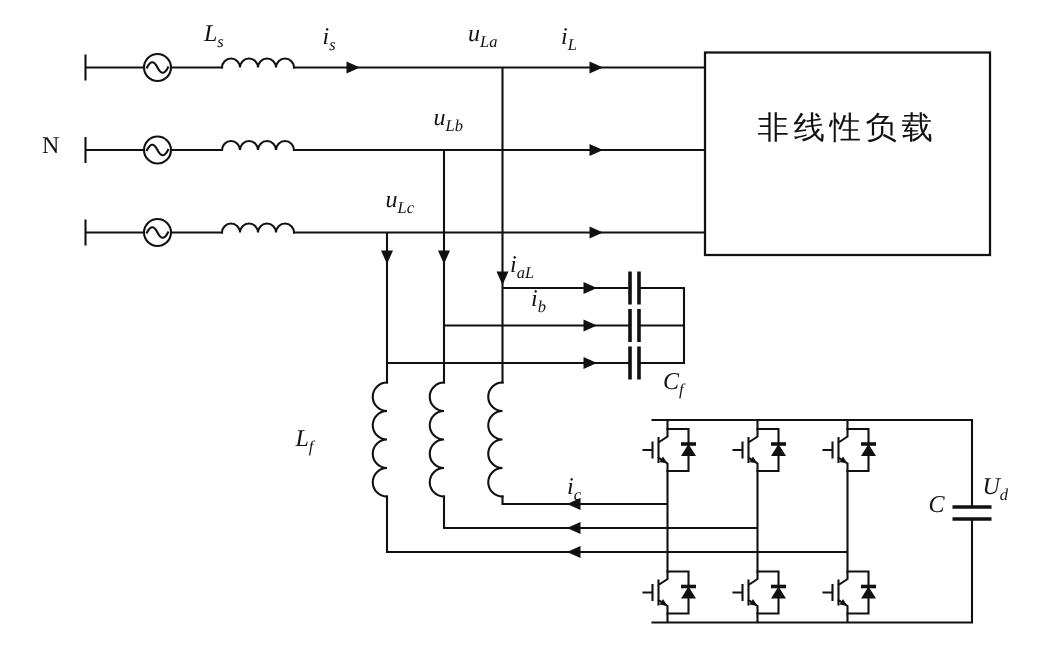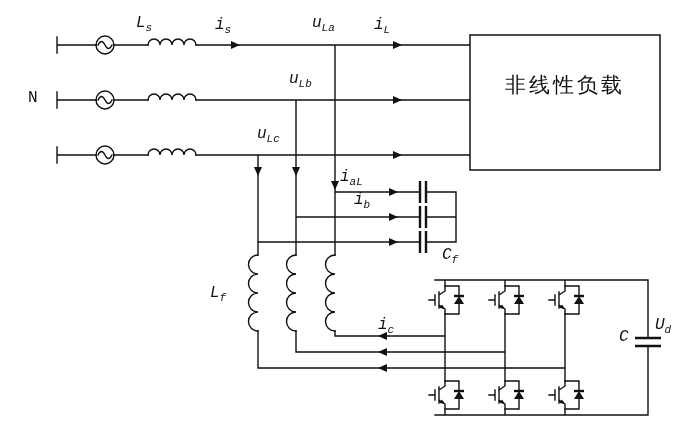--- a/index.html
+++ b/index.html
@@ -7,21 +7,21 @@
     position:relative;width:697px;height:438px;background:#fff;
     font-family:"Liberation Serif",serif;color:#111;overflow:hidden;
   }
   .stage svg{position:absolute;left:0;top:0;}
   .w{fill:none;stroke:#111;stroke-width:1.4;stroke-linecap:square;}
   .w2{fill:none;stroke:#111;stroke-width:2.4;stroke-linecap:butt;}
   .f{fill:#111;stroke:none;}
   .box{fill:#fff;stroke:#111;stroke-width:1.5;}
   .lbl{
     position:absolute;font-style:italic;font-size:16px;line-height:1;
-    white-space:nowrap;font-family:Liberation Mono, monospace;
+    white-space:nowrap;font-family:Liberation Serif, serif;
   }
   .lbl sub{font-size:11px;font-style:italic;line-height:1;}
   .lbl.upright{font-style:normal;}
   .load-label{
     position:absolute;left:470px;top:35px;width:190px;height:99px;
     display:flex;align-items:center;justify-content:center;
     font-family:"DejaVu Sans",sans-serif;font-size:21px;letter-spacing:3px;
     font-style:normal;color:#111;
   }
 </style>
@@ -124,21 +124,21 @@
   <div class="lbl" style="left:289px;top:71px"><span>u</span><sub>Lb</sub></div>
 
   <div class="lbl" style="left:257px;top:126px"><span>u</span><sub>Lc</sub></div>
 
   <div class="lbl" style="left:340px;top:169px"><span>i</span><sub>aL</sub></div>
 
   <div class="lbl" style="left:354px;top:192px"><span>i</span><sub>b</sub></div>
 
   <div class="lbl" style="left:442px;top:247px"><span>C</span><sub>f</sub></div>
 
-  <div class="lbl" style="left:210px;top:285px"><span>L</span><sub>f</sub></div>
+  <div class="lbl" style="left:197px;top:285px"><span>L</span><sub>f</sub></div>
 
   <div class="lbl" style="left:378px;top:317px"><span>i</span><sub>c</sub></div>
 
   <div class="lbl" style="left:619px;top:329px"><span>C</span><sub></sub></div>
 
   <div class="lbl" style="left:655px;top:317px"><span>U</span><sub>d</sub></div>
 
   <div class="load-label">非线性负载</div>
 
 </div>

